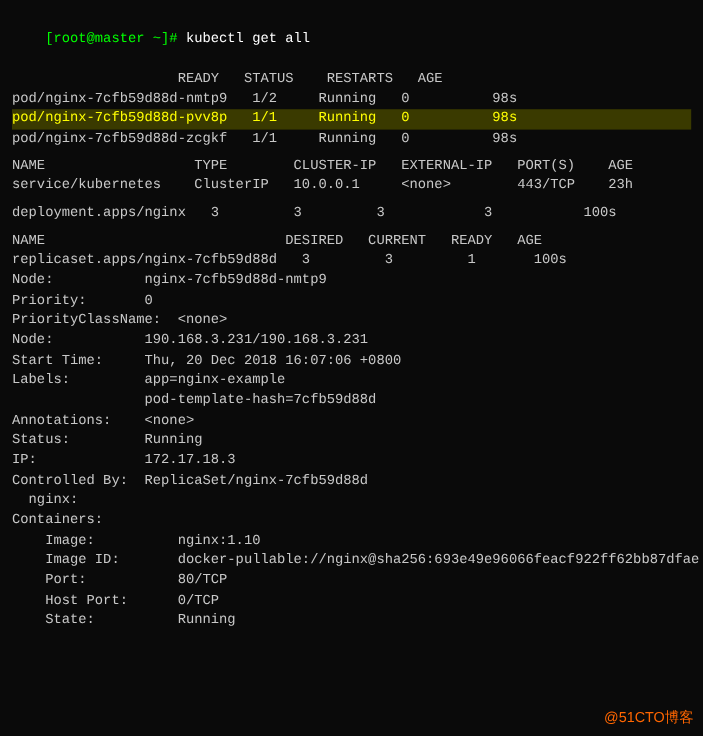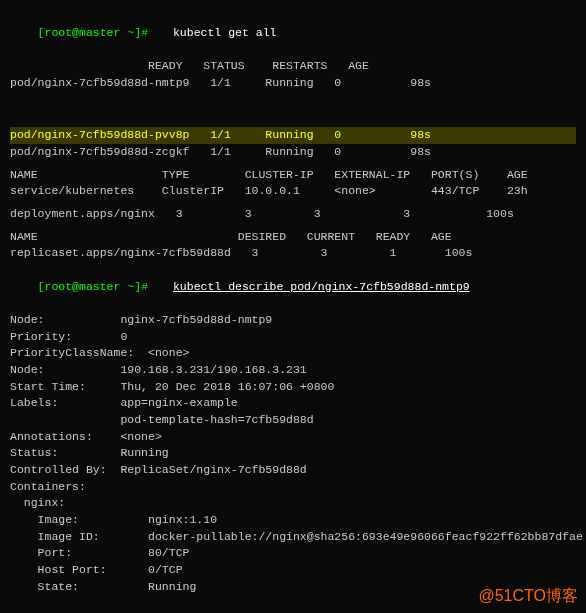--- a/index.html
+++ b/index.html
@@ -21,80 +21,76 @@
     .terminal {
       width: 100%;
     }
     .line {
       white-space: pre;
       display: block;
     }
     .highlight-row {
       background-color: #3a3a00;
       color: #ffff00;
-      margin-top: 36px;
     }
     .prompt {
       color: #00ff00;
     }
     .cmd-text {
       color: #ffffff;
-      margin-left: 18px;
     }
     .underline-cmd {
       text-decoration: underline;
       color: #ffffff;
     }
     .watermark {
       position: fixed;
       bottom: 6px;
       right: 8px;
       color: #ff6600;
-      font-size: 16px;
+      font-size: 12px;
       font-family: Arial, sans-serif;
     }
     .section-gap {
       height: 6px;
       display: block;
     }
   </style>
 </head>
 <body>
 
 <div class="terminal">
   <span class="line">
     <span class="prompt">[root@master ~]# </span><span class="cmd-text">kubectl get all</span>
   </span>
   <span class="line">                    READY   STATUS    RESTARTS   AGE</span>
-  <span class="line">pod/nginx-7cfb59d88d-nmtp9   1/1     Running   0          98s</span>
+  <span class="line">pod/nginx-7cfb59d88d-nmtp9   1/2     Running   0          98s</span>
   <span class="line highlight-row">pod/nginx-7cfb59d88d-pvv8p   1/1     Running   0          98s</span>
   <span class="line">pod/nginx-7cfb59d88d-zcgkf   1/1     Running   0          98s</span>
   <span class="section-gap"></span>
   <span class="line">NAME                  TYPE        CLUSTER-IP   EXTERNAL-IP   PORT(S)    AGE</span>
   <span class="line">service/kubernetes    ClusterIP   10.0.0.1     &lt;none&gt;        443/TCP    23h</span>
   <span class="section-gap"></span>
   <span class="line">deployment.apps/nginx   3         3         3            3           100s</span>
   <span class="section-gap"></span>
   <span class="line">NAME                             DESIRED   CURRENT   READY   AGE</span>
   <span class="line">replicaset.apps/nginx-7cfb59d88d   3         3         1       100s</span>
-  <span class="line">
-    <span class="prompt">[root@master ~]# </span><span class="cmd-text underline-cmd">kubectl describe pod/nginx-7cfb59d88d-nmtp9</span>
-  </span>
   <span class="line">Node:           nginx-7cfb59d88d-nmtp9</span>
   <span class="line">Priority:       0</span>
   <span class="line">PriorityClassName:  &lt;none&gt;</span>
   <span class="line">Node:           190.168.3.231/190.168.3.231</span>
   <span class="line">Start Time:     Thu, 20 Dec 2018 16:07:06 +0800</span>
   <span class="line">Labels:         app=nginx-example</span>
   <span class="line">                pod-template-hash=7cfb59d88d</span>
   <span class="line">Annotations:    &lt;none&gt;</span>
   <span class="line">Status:         Running</span>
+  <span class="line">IP:             172.17.18.3</span>
   <span class="line">Controlled By:  ReplicaSet/nginx-7cfb59d88d</span>
+  <span class="line">  nginx:</span>
   <span class="line">Containers:</span>
-  <span class="line">  nginx:</span>
   <span class="line">    Image:          nginx:1.10</span>
   <span class="line">    Image ID:       docker-pullable://nginx@sha256:693e49e96066feacf922ff62bb87dfae</span>
   <span class="line">    Port:           80/TCP</span>
   <span class="line">    Host Port:      0/TCP</span>
   <span class="line">    State:          Running</span>
 
 </div>
 
 <div class="watermark">@51CTO博客</div>
 

